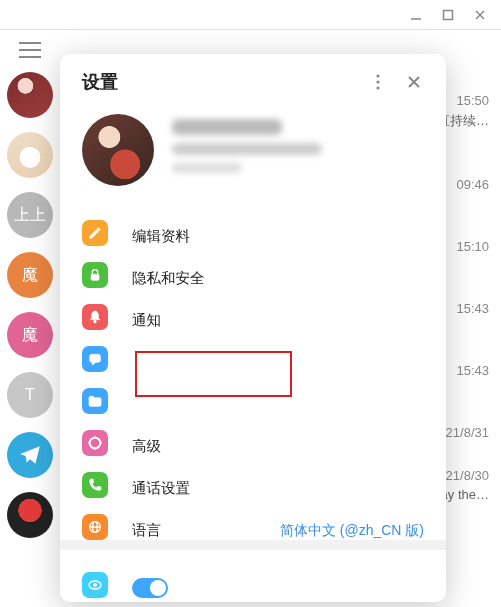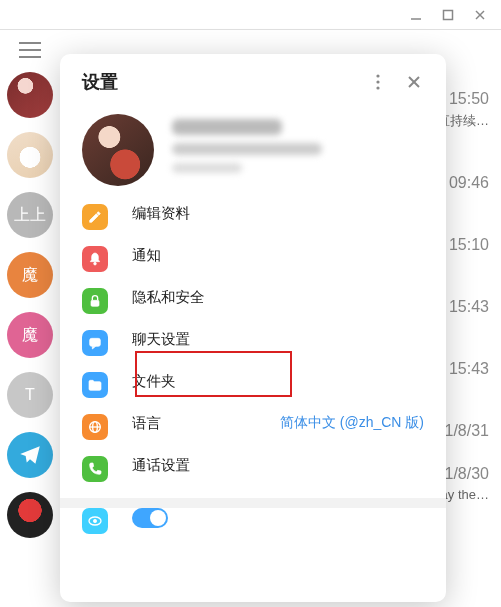--- a/index.html
+++ b/index.html
@@ -37,21 +37,21 @@
     width: 46px; height:46px; border-radius:50%;
     display:flex; align-items:center; justify-content:center;
     color:#fff; font-size:16px; font-weight:500;
   }
   .chat-list {
     position:absolute; top:30px; left:60px; right:0; bottom:0;
     background:#fff;
   }
   .chat-search { height:46px; }
   .chat-row { height:62px; display:flex; justify-content:flex-end; padding:8px 12px; font-size:12px; color:#888; flex-direction:column; align-items:flex-end; gap:4px;}
-  .chat-time { font-size:16px; }
+  .chat-time { font-size:13px; }
   .chat-preview { font-size:13px; color:#666; max-width:60px; white-space:nowrap; overflow:hidden; }
 
   
   .modal {
     position:absolute;
     top: 54px; left: 60px;
     width: 386px;
     height: 548px;
     background:#fff;
     border-radius: 10px;
@@ -82,21 +82,21 @@
   .blur-pill { background:#ddd; border-radius:6px; margin-bottom:8px; filter: blur(3px); }
   .blur-name { width:110px; height:16px; background:#bbb; }
   .blur-phone { width:150px; height:12px; background:#ccc; }
   .blur-status { width:70px; height:10px; background:#ddd; }
 
   .section-gap { height:10px; background:#f2f2f2; }
 
   .menu-list { display:flex; flex-direction:column; }
   .menu-item {
     height: 42px;
-    display:flex; align-items:flex-start;
+    display:flex; align-items:flex-end;
     padding: 0 22px;
     gap: 24px;
     cursor:pointer;
     position:relative;
   }
   .menu-icon {
     width: 26px; height:26px; border-radius:7px;
     display:flex; align-items:center; justify-content:center;
     flex-shrink:0;
   }
@@ -231,72 +231,79 @@
       <div class="menu-item">
         <span class="menu-icon" style="background: rgb(247, 165, 47);">
           <svg viewBox="0 0 24 24">
             <path d="M4 17 L14 7 L17 10 L7 20 L4 20 Z" fill="#fff"></path>
             <path d="M15 6 L18 9 L20 7 L17 4 Z" fill="#fff"></path>
           </svg>
         </span>
         <span class="menu-label">编辑资料</span>
       </div>
       <div class="menu-item">
+        <span class="menu-icon" style="background: rgb(79, 191, 63);">
+          <svg viewBox="0 0 24 24">
+            <rect x="6" y="11" width="12" height="9" rx="2" fill="#fff"></rect>
+            <path d="M8 11 L8 8 C8 5 10 4 12 4 C14 4 16 5 16 8 L16 11" fill="none" stroke="#fff" stroke-width="2"></path>
+          </svg>
+        </span>
+        <span class="menu-label">隐私和安全</span>
+      </div>
+      <div class="menu-item">
         <span class="menu-icon" style="background: rgb(239, 91, 91);">
           <svg viewBox="0 0 24 24">
             <path d="M12 3 C9 3 7 6 7 9 L7 13 L5 16 L19 16 L17 13 L17 9 C17 6 15 3 12 3 Z" fill="#fff"></path>
             <circle cx="12" cy="19" r="2" fill="#fff"></circle>
           </svg>
         </span>
         <span class="menu-label">通知</span>
       </div>
       <div class="menu-item">
-        <span class="menu-icon" style="background: rgb(79, 191, 63);">
-          <svg viewBox="0 0 24 24">
-            <rect x="6" y="11" width="12" height="9" rx="2" fill="#fff"></rect>
-            <path d="M8 11 L8 8 C8 5 10 4 12 4 C14 4 16 5 16 8 L16 11" fill="none" stroke="#fff" stroke-width="2"></path>
-          </svg>
-        </span>
-        <span class="menu-label">隐私和安全</span>
-      </div>
-      <div class="menu-item">
         <span class="menu-icon" style="background: rgb(63, 166, 255);">
           <svg viewBox="0 0 24 24">
             <rect x="4" y="5" width="16" height="12" rx="3" fill="#fff"></rect>
             <path d="M8 17 L8 21 L13 17" fill="#fff"></path>
           </svg>
         </span>
-        <span class="menu-label">聊天设置</span>
       </div>
       <div class="menu-item">
         <span class="menu-icon" style="background: rgb(63, 166, 255);">
           <svg viewBox="0 0 24 24">
             <path d="M3 7 L3 18 C3 19 4 20 5 20 L19 20 C20 20 21 19 21 18 L21 9 C21 8 20 7 19 7 L11 7 L9 5 L5 5 C4 5 3 6 3 7 Z" fill="#fff"></path>
           </svg>
         </span>
-        <span class="menu-label">文件夹</span>
+      </div>
+      <div class="menu-item">
+        <span class="menu-icon" style="background: rgb(232, 106, 164);">
+          <svg viewBox="0 0 24 24">
+            <circle cx="12" cy="12" r="8" fill="none" stroke="#fff" stroke-width="3"></circle>
+            <path d="M12 4 L12 2 M12 22 L12 20 M4 12 L2 12 M22 12 L20 12" stroke="#fff" stroke-width="2"></path>
+          </svg>
+        </span>
+        <span class="menu-label">高级</span>
+      </div>
+      <div class="menu-item">
+        <span class="menu-icon" style="background: rgb(79, 191, 63);">
+          <svg viewBox="0 0 24 24">
+            <path d="M6 3 C5 3 4 4 4 5 C4 14 10 20 19 20 C20 20 21 19 21 18 L21 15 L16 14 L14 16 C11 15 9 13 8 10 L10 8 L9 3 Z" fill="#fff"></path>
+          </svg>
+        </span>
+        <span class="menu-label">通话设置</span>
       </div>
       <div class="menu-item">
         <span class="menu-icon" style="background: rgb(247, 138, 47);">
           <svg viewBox="0 0 24 24">
             <circle cx="12" cy="12" r="8" fill="none" stroke="#fff" stroke-width="2"></circle>
             <ellipse cx="12" cy="12" rx="3.5" ry="8" fill="none" stroke="#fff" stroke-width="2"></ellipse>
             <line x1="4" y1="12" x2="20" y2="12" stroke="#fff" stroke-width="2"></line>
           </svg>
         </span>
         <span class="menu-label">语言</span>
         <span class="menu-extra">简体中文 (@zh_CN 版)</span>
-      </div>
-      <div class="menu-item">
-        <span class="menu-icon" style="background: rgb(79, 191, 63);">
-          <svg viewBox="0 0 24 24">
-            <path d="M6 3 C5 3 4 4 4 5 C4 14 10 20 19 20 C20 20 21 19 21 18 L21 15 L16 14 L14 16 C11 15 9 13 8 10 L10 8 L9 3 Z" fill="#fff"></path>
-          </svg>
-        </span>
-        <span class="menu-label">通话设置</span>
       </div>
     </div>
 
   <div class="section-gap"></div>
 
   <div class="menu-item" style="height:48px;">
     <span class="menu-icon" style="background:#3fd0ff">
       <svg viewBox="0 0 24 24">
           <ellipse cx="12" cy="12" rx="9" ry="6" fill="none" stroke="#fff" stroke-width="2"></ellipse>
           <circle cx="12" cy="12" r="2.5" fill="#fff"></circle>

